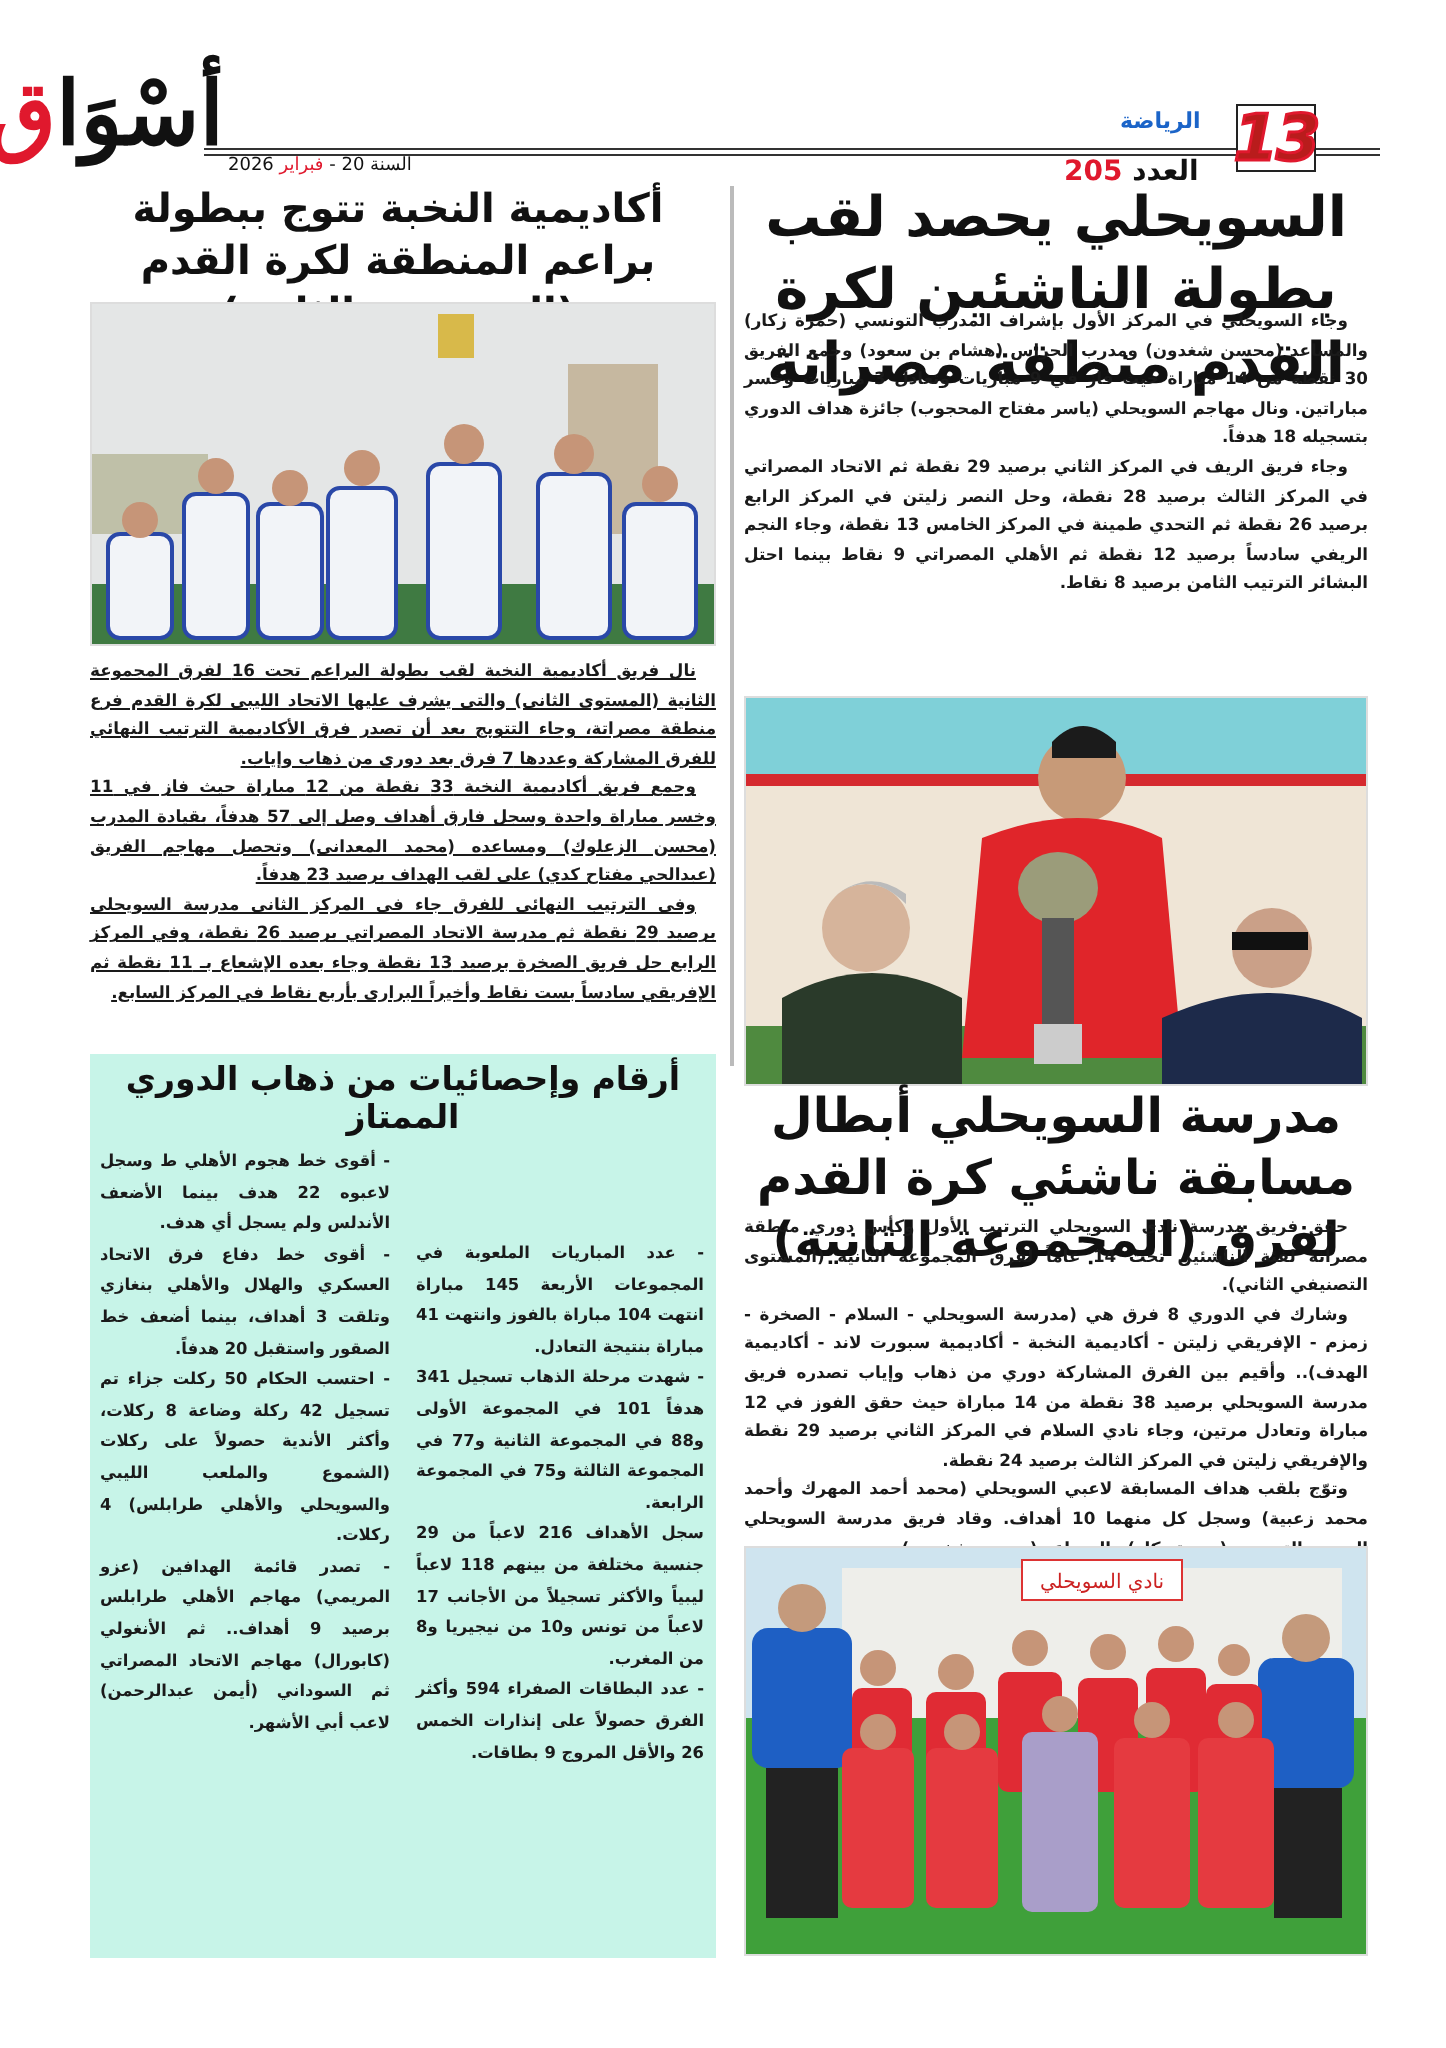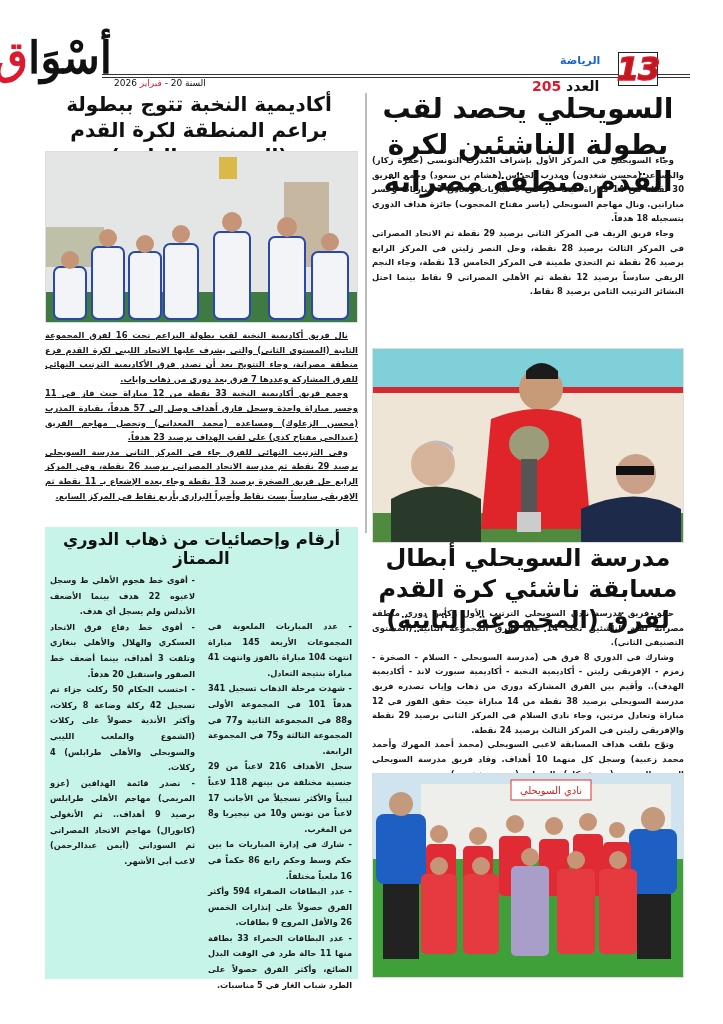--- a/index.html
+++ b/index.html
@@ -217,22 +217,20 @@
     </g>
   </svg>
 </div>
 
 <div class="stats-box"></div>
 <div class="stats-title">أرقام وإحصائيات من ذهاب الدوري الممتاز</div>
 <div class="stats-col sc-right">
   <p>- عدد المباريات الملعوبة في المجموعات الأربعة 145 مباراة انتهت 104 مباراة بالفوز وانتهت 41 مباراة بنتيجة التعادل.</p>
   <p>- شهدت مرحلة الذهاب تسجيل 341 هدفاً 101 في المجموعة الأولى و88 في المجموعة الثانية و77 في المجموعة الثالثة و75 في المجموعة الرابعة.</p>
   <p>سجل الأهداف 216 لاعباً من 29 جنسية مختلفة من بينهم 118 لاعباً ليبياً والأكثر تسجيلاً من الأجانب 17 لاعباً من تونس و10 من نيجيريا و8 من المغرب.</p>
-  <p>- شارك في إدارة المباريات ما بين حكم وسط وحكم رابع 86 حكماً في 16 ملعباً مختلفاً.</p>
   <p>- عدد البطاقات الصفراء 594 وأكثر الفرق حصولاً على إنذارات الخمس 26 والأقل المروج 9 بطاقات.</p>
-  <p>- عدد البطاقات الحمراء 33 بطاقة منها 11 حالة طرد في الوقت البدل الضائع، وأكثر الفرق حصولاً على الطرد شباب الغار في 5 مناسبات.</p>
 </div>
 <div class="stats-col sc-left">
   <p>- أقوى خط هجوم الأهلي ط وسجل لاعبوه 22 هدف بينما الأضعف الأندلس ولم يسجل أي هدف.</p>
   <p>- أقوى خط دفاع فرق الاتحاد العسكري والهلال والأهلي بنغازي وتلقت 3 أهداف، بينما أضعف خط الصقور واستقبل 20 هدفاً.</p>
   <p>- احتسب الحكام 50 ركلت جزاء تم تسجيل 42 ركلة وضاعة 8 ركلات، وأكثر الأندية حصولاً على ركلات (الشموع والملعب الليبي والسويحلي والأهلي طرابلس) 4 ركلات.</p>
   <p>- تصدر قائمة الهدافين (عزو المريمي) مهاجم الأهلي طرابلس برصيد 9 أهداف.. ثم الأنغولي (كابورال) مهاجم الاتحاد المصراتي ثم السوداني (أيمن عبدالرحمن) لاعب أبي الأشهر.</p>
 </div>
 
 </body></html>

